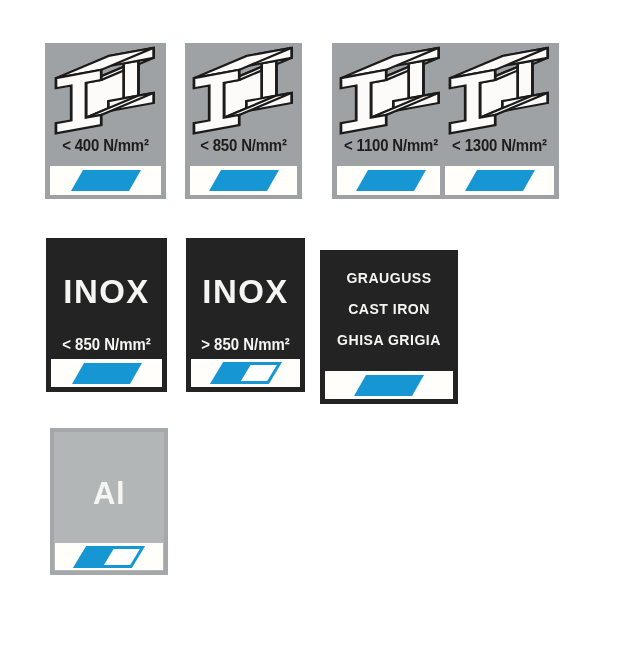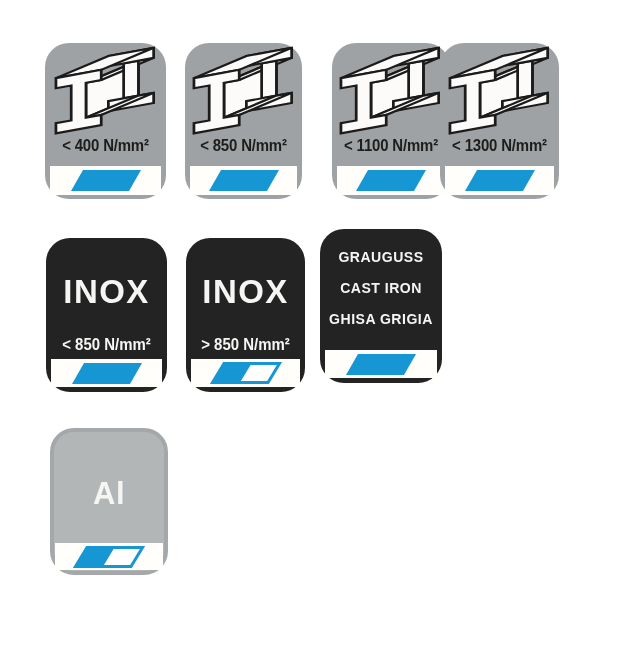--- a/index.html
+++ b/index.html
@@ -10,21 +10,21 @@
     --al_gray:#b3b6b7;
     --strip_white:#fffefa;
     --label_dark:#1d1d1b;
     --label_light:#f5f5f3;
   }
   *{margin:0;padding:0;box-sizing:border-box;}
   html,body{background:#ffffff;}
   body{font-family:"Liberation Sans",sans-serif;}
   .canvas{position:relative;width:644px;height:645px;background:#ffffff;overflow:hidden;}
 
-  .tile{position:absolute;border-radius:24px;}
+  .tile{position:absolute;}
   .tile.gray{background:var(--tile_gray);}
   .tile.black{background:var(--tile_black);}
   .tile.alu{background:var(--al_gray);border:4px solid var(--al_border);text-decoration:underline;}
 
   .ibeam-wrap{position:absolute;top:2px;left:0;right:0;display:flex;justify-content:center;}
   .ibeam{display:block;}
   .ibeam polygon,.ibeam path{fill:#fcfbf9;stroke:#1b1b1b;stroke-width:2.3;stroke-linejoin:miter;}
 
   .steel-label{
     position:absolute;top:93px;left:0;right:0;text-align:center;
@@ -169,21 +169,21 @@
     <div class="inox-title">INOX</div>
     <div class="inox-label">&gt; 850 N/mm²</div>
     <div class="strip">
       <svg class="para" width="72" height="24" viewBox="0 0 72 24">
         <polygon class="p-outline" points="2.5,21.5 58,21.5 69.5,2.5 14,2.5"></polygon>
         <polygon class="p-solid" points="2.5,21.5 30,21.5 41.5,2.5 14,2.5"></polygon>
       </svg>
     </div>
   </div>
 
-  <div class="tile black" style="left:320px;top:229px;width:122px;height:154px">
+  <div class="tile black" style="left:320px;top:250px;width:138px;height:154px">
     <div class="castiron-lines">
       <span class="line">GRAUGUSS</span>
       <span class="line">CAST IRON</span>
       <span class="line">GHISA GRIGIA</span>
     </div>
     <div class="strip">
       <svg class="para" width="72" height="23" viewBox="0 0 72 23">
         <polygon class="p-solid" points="1,22 59,22 71,1 13,1"></polygon>
       </svg>
     </div>

